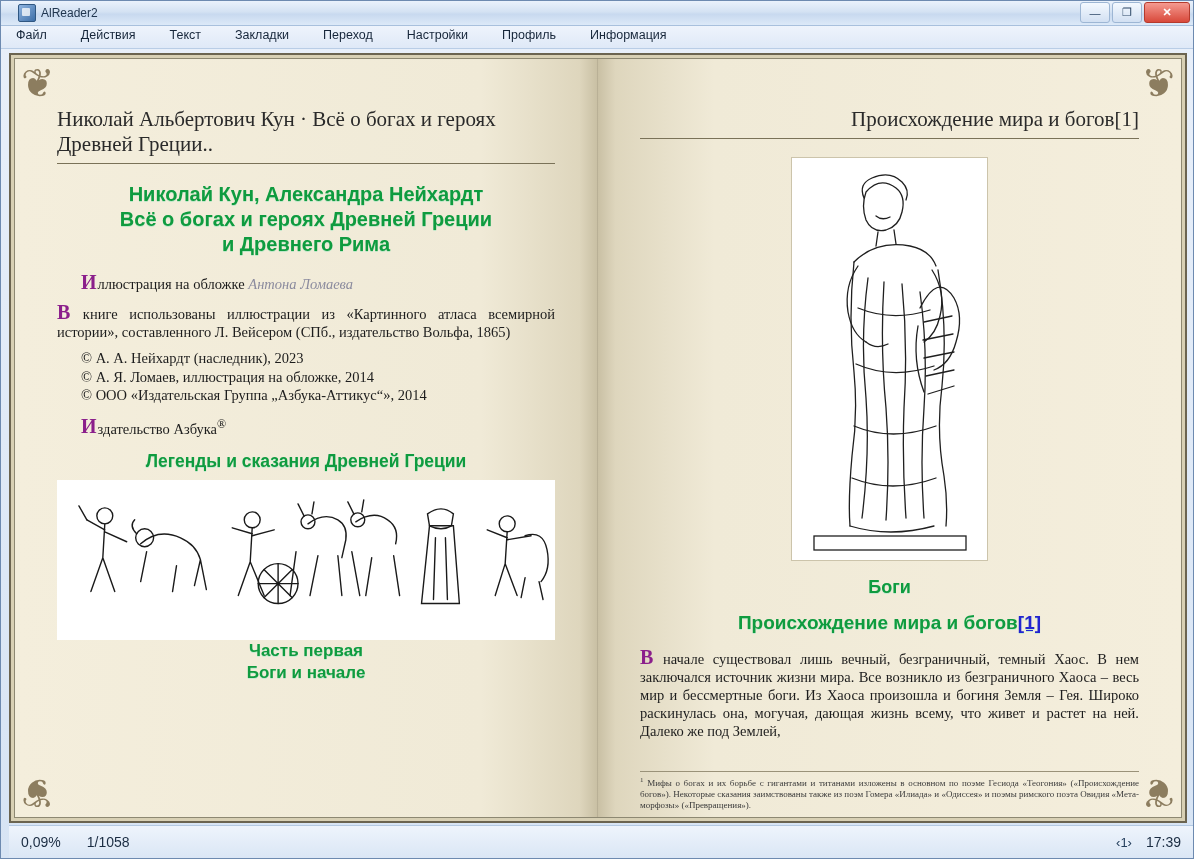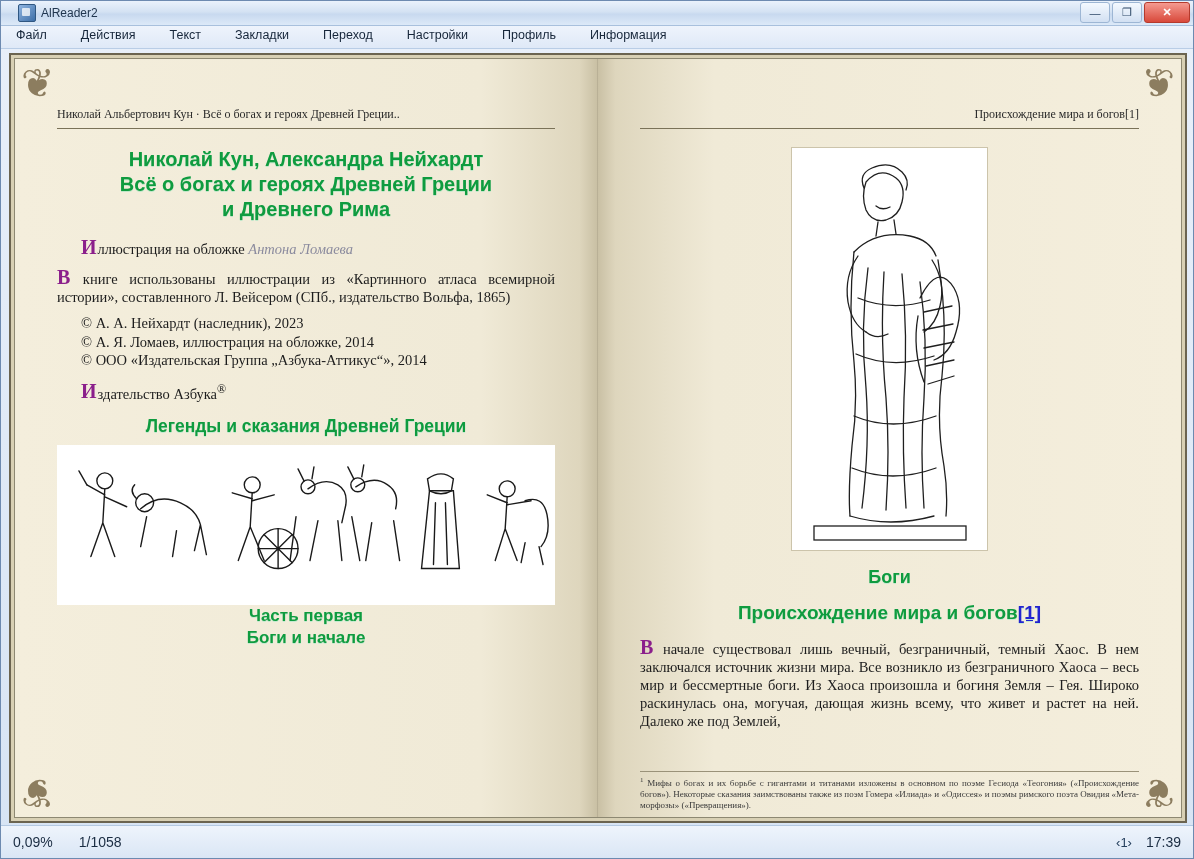--- a/index.html
+++ b/index.html
@@ -84,21 +84,21 @@
     font-family:"DejaVu Serif",serif;
   }
   .corner.tl{left:6px;top:4px;}
   .corner.tr{right:6px;top:4px;transform:scaleX(-1);}
   .corner.bl{left:6px;bottom:4px;transform:scaleY(-1);}
   .corner.br{right:6px;bottom:4px;transform:scale(-1,-1);}
 
   .page-inner{position:absolute;left:42px;right:42px;top:48px;bottom:24px;}
   .running-head{
     font-family:"Liberation Serif",serif;
-    font-size:12px;color:#2a2a2a;
+    font-size:21px;color:#2a2a2a;
     border-bottom:1px solid #7a7258;
     padding-bottom:6px;margin-bottom:18px;
     display:flex;
   }
   .running-head.rt{justify-content:flex-end;}
   .rh-dash{flex:1;}
 
   h1.book-title{
     font-family:"Liberation Sans",sans-serif;
     font-size:20px;line-height:25px;color:#0f9b3f;
@@ -146,21 +146,21 @@
   .fnlink{color:#2323d0;text-decoration:underline;}
   .footnote{
     position:absolute;left:42px;right:42px;bottom:6px;
     font-family:"Liberation Serif",serif;font-size:9px;line-height:11px;
     color:#3a3a3a;text-align:justify;
     border-top:1px solid #9a9279;padding-top:3px;
   }
   .footnote sup{font-size:7px;}
   
   .statusbar{
-    position:absolute;left:0;right:0;bottom:0;height:33px;
+    position:absolute;left:8px;right:0;bottom:0;height:33px;
     background:linear-gradient(180deg,#eef4fc,#dae6f5);
     border-top:1px solid #b4c9e2;
     display:flex;align-items:center;
     font-size:14px;color:#1a2c42;
     padding:12px 12px;box-sizing:border-box;
   }
   .sb-left{display:flex;gap:26px;}
   .sb-right{margin-left:auto;display:flex;gap:14px;align-items:center;}
   .sb-nav{font-size:13px;color:#26405e;}
   

